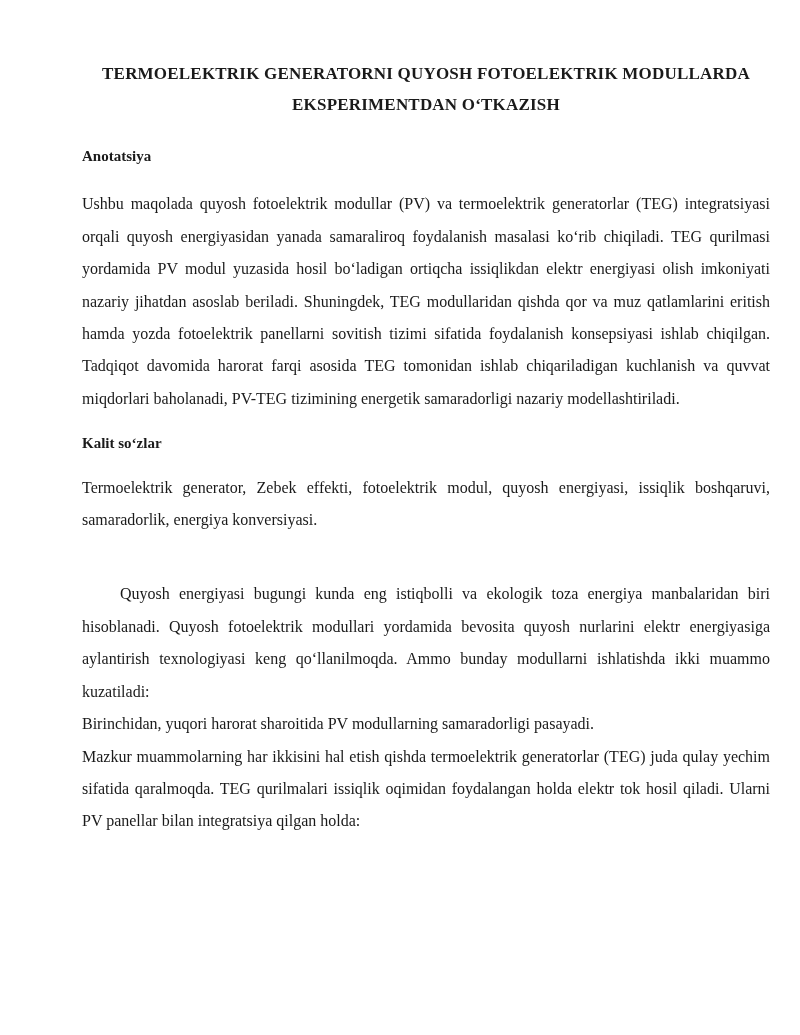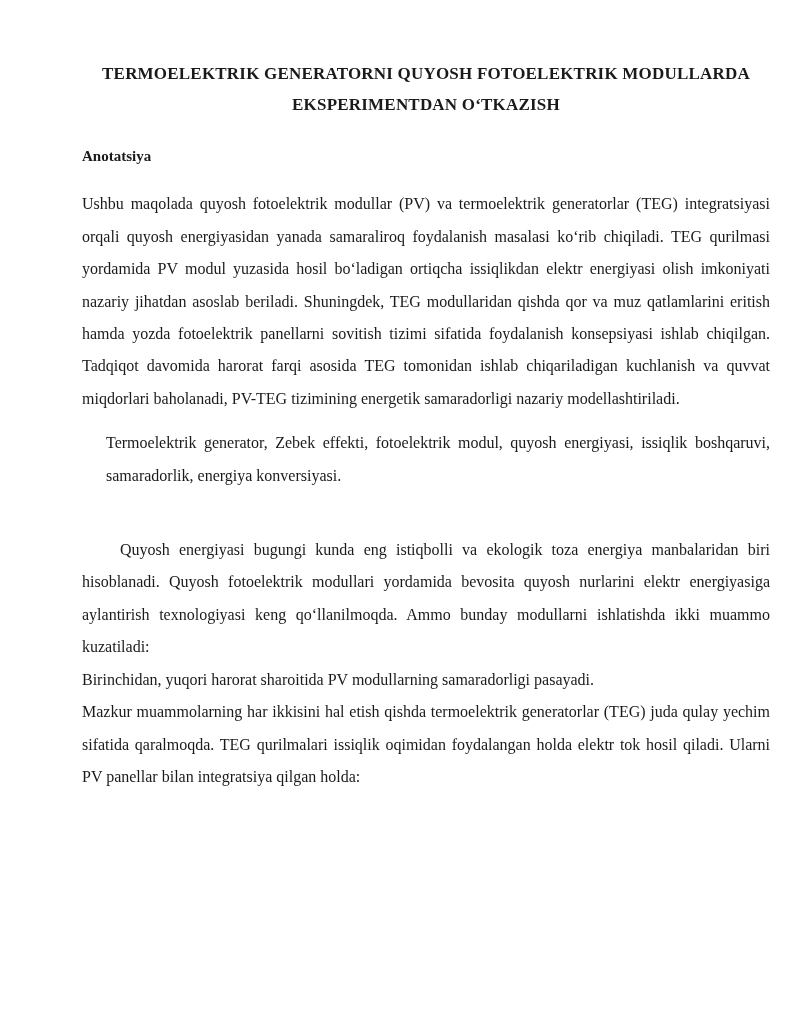--- a/index.html
+++ b/index.html
@@ -35,39 +35,40 @@
   }
   h2.abstract-h { margin: 20px 0 0 0; }
   h2.keywords-h { margin: 12px 0 0 0; }
   p {
     font-size: 16px;
     line-height: 32.4px;
     text-align: justify;
     margin: 0;
   }
   p.abstract-p { margin-top: 16px; }
-  p.keywords-p { margin-top: 12px; margin-left: 24px; }
+  p.keywords-p { margin-top: 12px; }
   p.intro-p {
     margin-top: 42px;
     text-indent: 38px;
   }
   strong { font-weight: normal; }
 </style>
 </head>
 <body>
 
 <div class="page">
   <div class="content">
 
     <h1 class="title">TERMOELEKTRIK GENERATORNI QUYOSH FOTOELEKTRIK MODULLARDA EKSPERIMENTDAN O‘TKAZISH</h1>
 
     <h2 class="abstract-h">Anotatsiya</h2>
 
     <p class="abstract-p">Ushbu maqolada quyosh fotoelektrik modullar (PV) va termoelektrik generatorlar (TEG) integratsiyasi orqali quyosh energiyasidan yanada samaraliroq foydalanish masalasi ko‘rib chiqiladi. TEG qurilmasi yordamida PV modul yuzasida hosil bo‘ladigan ortiqcha issiqlikdan elektr energiyasi olish imkoniyati nazariy jihatdan asoslab beriladi. Shuningdek, TEG modullaridan qishda qor va muz qatlamlarini eritish hamda yozda fotoelektrik panellarni sovitish tizimi sifatida foydalanish konsepsiyasi ishlab chiqilgan. Tadqiqot davomida harorat farqi asosida TEG tomonidan ishlab chiqariladigan kuchlanish va quvvat miqdorlari baholanadi, PV-TEG tizimining energetik samaradorligi nazariy modellashtiriladi.</p>
 
+    <h2 class="keywords-h">Kalit so‘zlar</h2>
 
     <p class="keywords-p">Termoelektrik generator, Zebek effekti, fotoelektrik modul, quyosh energiyasi, issiqlik boshqaruvi, samaradorlik, energiya konversiyasi.</p>
 
     <p class="intro-p">Quyosh energiyasi bugungi kunda eng istiqbolli va ekologik toza energiya manbalaridan biri hisoblanadi. Quyosh fotoelektrik modullari yordamida bevosita quyosh nurlarini elektr energiyasiga aylantirish texnologiyasi keng qo‘llanilmoqda. Ammo bunday modullarni ishlatishda ikki muammo kuzatiladi:</p>
 
     <p>Birinchidan, yuqori harorat sharoitida PV modullarning samaradorligi pasayadi.</p>
 
 
     <p><span>Mazkur muammolarning har ikkisini hal etish qishda </span><strong>termoelektrik generatorlar</strong><span> (TEG) juda qulay yechim sifatida qaralmoqda. TEG qurilmalari issiqlik oqimidan foydalangan holda elektr tok hosil qiladi. Ularni PV panellar bilan integratsiya qilgan holda:</span></p>
 

